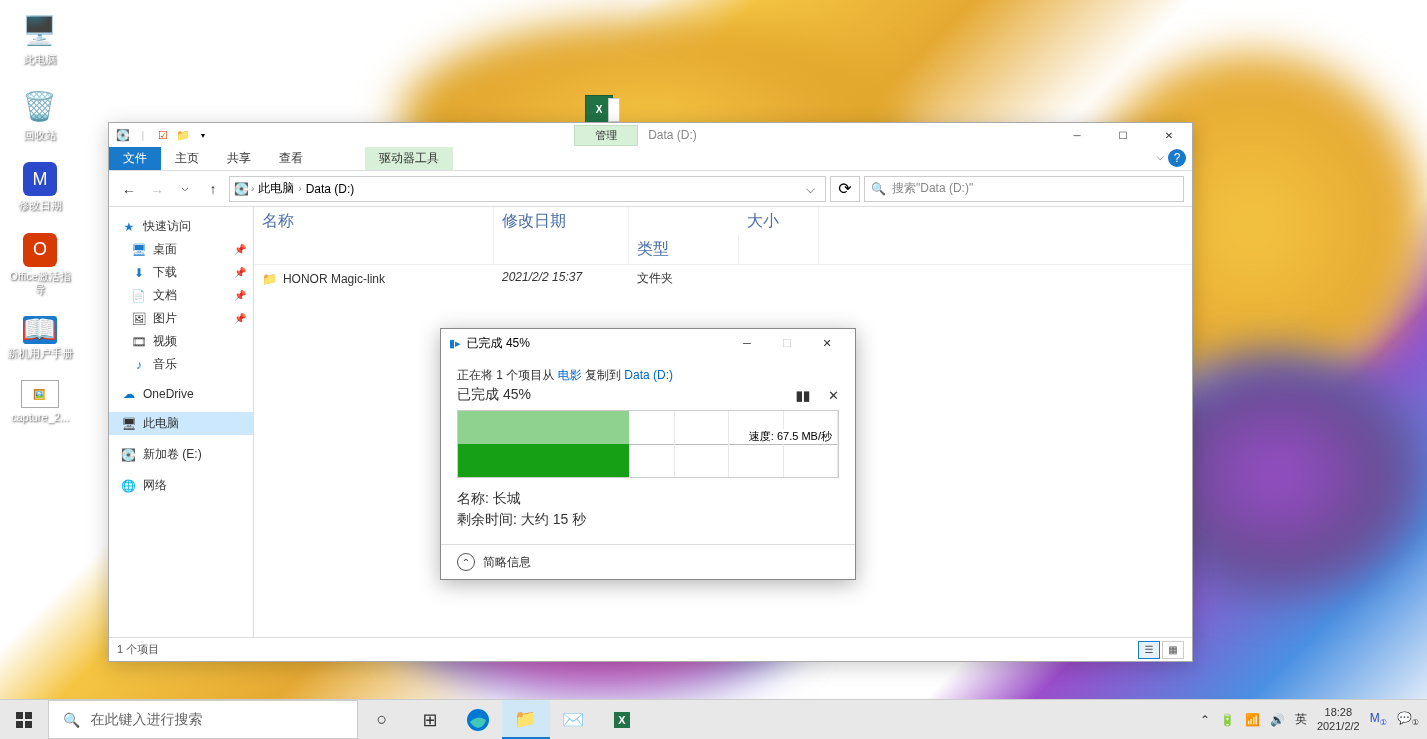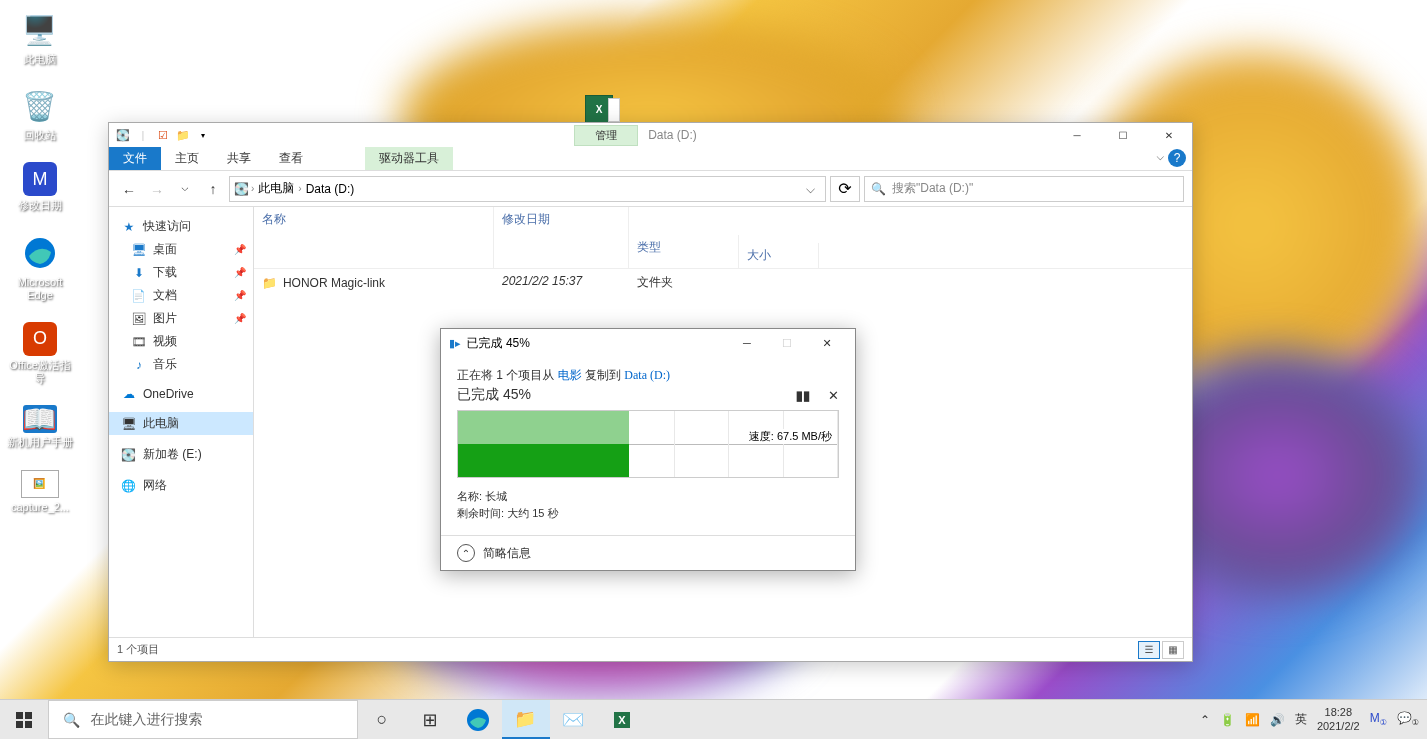--- a/index.html
+++ b/index.html
@@ -51,26 +51,26 @@
 .explorer-body { display: flex; height: calc(100% - 24px - 24px - 36px - 24px); }
 .sidebar { width: 145px; border-right: 1px solid #ddd; padding-top: 8px; overflow: hidden; }
 .sb-section { margin-bottom: 8px; }
 .sb-item { display: flex; align-items: center; gap: 6px; padding: 3px 8px 3px 22px; font-size: 12px; color: #333; cursor: pointer; position: relative; }
 .sb-item.header { padding-left: 12px; font-weight: normal; }
 .sb-item.selected { background: #cce8ff; }
 .sb-item .pin { position: absolute; right: 6px; color: #888; font-size: 10px; }
 .sb-ico { width: 16px; text-align: center; }
 
 .content { flex: 1; }
-.columns { display: flex; border-bottom: 1px solid #eee; font-size: 12px; color: #4a6ea9; }
+.columns { display: flex; border-bottom: 1px solid #eee; font-size: 16px; color: #4a6ea9; }
 .col { padding: 4px 8px; border-right: 1px solid #eee; }
 .col.name { width: 240px; }
 .col.mod { width: 135px; }
 .col.type { width: 110px; margin-top: 28px; }
-.col.size { width: 80px; margin-top: 36px; }
+.col.size { width: 80px; }
 .row { display: flex; font-size: 12px; color: #333; padding: 3px 0; }
 .row .cell { padding: 2px 8px; }
 .cell.name { width: 240px; display: flex; align-items: center; gap: 6px; }
 .cell.mod { width: 135px; font-style: italic; }
 .cell.type { width: 110px; }
 .cell.size { width: 80px; }
 .folder-ico { color: #f8d775; }
 
 .statusbar { height: 24px; border-top: 1px solid #ddd; display: flex; align-items: center; padding: 0 8px; font-size: 11px; color: #555; }
 .view-btns { margin-left: auto; display: flex; gap: 2px; }
@@ -79,31 +79,31 @@
 
 
 .copy-dlg { position: absolute; top: 328px; left: 440px; width: 416px; background: #fff; border: 1px solid #888; box-shadow: 0 4px 20px rgba(0,0,0,0.3); }
 .copy-titlebar { height: 28px; display: flex; align-items: center; padding: 0 8px; font-size: 12px; }
 .copy-titlebar .icon { margin-right: 6px; color: #1979ca; font-size: 11px; }
 .copy-winbtns { margin-left: auto; display: flex; gap: 0; }
 .copy-winbtn { width: 40px; height: 24px; display: flex; align-items: center; justify-content: center; font-size: 11px; cursor: pointer; color: #333; }
 .copy-winbtn.max { color: #ccc; }
 .copy-body { padding: 10px 16px 14px; }
 .copy-line { font-size: 12px; color: #333; margin-bottom: 2px; }
-.copy-line a { color: #0066cc; text-decoration: none; font-family: Liberation Serif, serif; }
+.copy-line a { color: #0066cc; text-decoration: none; }
 .copy-progress-text { font-size: 14px; color: #333; margin-bottom: 6px; display: flex; align-items: center; }
 .copy-actions { margin-left: auto; display: flex; gap: 18px; font-size: 13px; }
 .progress-chart { height: 68px; border: 1px solid #ccc; position: relative; margin-bottom: 10px; background: #fff; }
 .progress-chart::before { content: ""; position: absolute; left: 0; right: 0; top: 50%; border-top: 1px solid #bbb; }
 .progress-fill-top { position: absolute; top: 0; height: 50%; background: #8fd18f; }
 .progress-fill-bottom { position: absolute; bottom: 0; height: 50%; background: #15a015; }
 .progress-grid { position: absolute; inset: 0; display: flex; }
 .progress-grid div { flex: 1; border-right: 1px solid #e8e8e8; }
 .speed-label { position: absolute; right: 4px; top: 50%; transform: translateY(-100%); font-size: 11px; background: #fff; padding: 0 2px; }
-.copy-detail { font-size: 11px; color: #333; line-height: 1.5; }
+.copy-detail { font-size: 14px; color: #333; line-height: 1.5; }
 .copy-footer { border-top: 1px solid #ddd; padding: 8px 16px; display: flex; align-items: center; gap: 8px; font-size: 12px; color: #333; cursor: pointer; }
 .chevron-circle { width: 18px; height: 18px; border: 1.5px solid #555; border-radius: 50%; display: flex; align-items: center; justify-content: center; font-size: 10px; }
 
 
 .taskbar { position: absolute; bottom: 0; left: 0; right: 0; height: 40px; background: #e8e8e8; display: flex; align-items: stretch; border-top: 1px solid #ccc; }
 .start-btn { width: 48px; display: flex; align-items: center; justify-content: center; cursor: pointer; }
 .start-btn svg { width: 16px; height: 16px; }
 .search-bar { width: 310px; background: #fff; display: flex; align-items: center; gap: 10px; padding: 0 14px; border: 1px solid #ccc; font-size: 14px; color: #666; }
 .task-btn { width: 48px; display: flex; align-items: center; justify-content: center; cursor: pointer; font-size: 18px; color: #333; }
 .task-btn.explorer-task { background: #d0e7f7; border-bottom: 2px solid #1979ca; }
@@ -128,29 +128,20 @@
   </div>
   <div class="desktop-icon">
     <div class="desktop-icon-img">🗑️</div>
     <div class="desktop-icon-label">回收站</div>
   </div>
   <div class="desktop-icon">
     <div class="desktop-icon-img" style="background:#2b4acb;color:#fff;width:34px;height:34px;border-radius:6px;font-size:18px;">M</div>
     <div class="desktop-icon-label">修改日期</div>
   </div>
   <div class="desktop-icon">
-    <div class="desktop-icon-img">
-      <svg width="34" height="34" viewBox="0 0 34 34">
-          <circle cx="17" cy="17" r="15" fill="#0078d4"></circle>
-          <path d="M6 20 Q17 8 28 16 Q26 26 17 28 Q8 26 6 20" fill="#41c8b7"></path>
-        </svg>
-    </div>
-    <div class="desktop-icon-label">Microsoft Edge</div>
-  </div>
-  <div class="desktop-icon">
     <div class="desktop-icon-img" style="background:#d83b01;color:#fff;width:34px;height:34px;border-radius:6px;font-size:18px;">O</div>
     <div class="desktop-icon-label">Office激活指导</div>
   </div>
   <div class="desktop-icon">
     <div class="desktop-icon-img" style="background:#1979ca;color:#fff;width:34px;height:28px;border-radius:3px;">📖</div>
     <div class="desktop-icon-label">新机用户手册</div>
   </div>
   <div class="desktop-icon">
     <div class="desktop-icon-img" style="background:#fff;border:1px solid #aaa;width:38px;height:28px;font-size:10px;">🖼️</div>
     <div class="desktop-icon-label">capture_2...</div>

